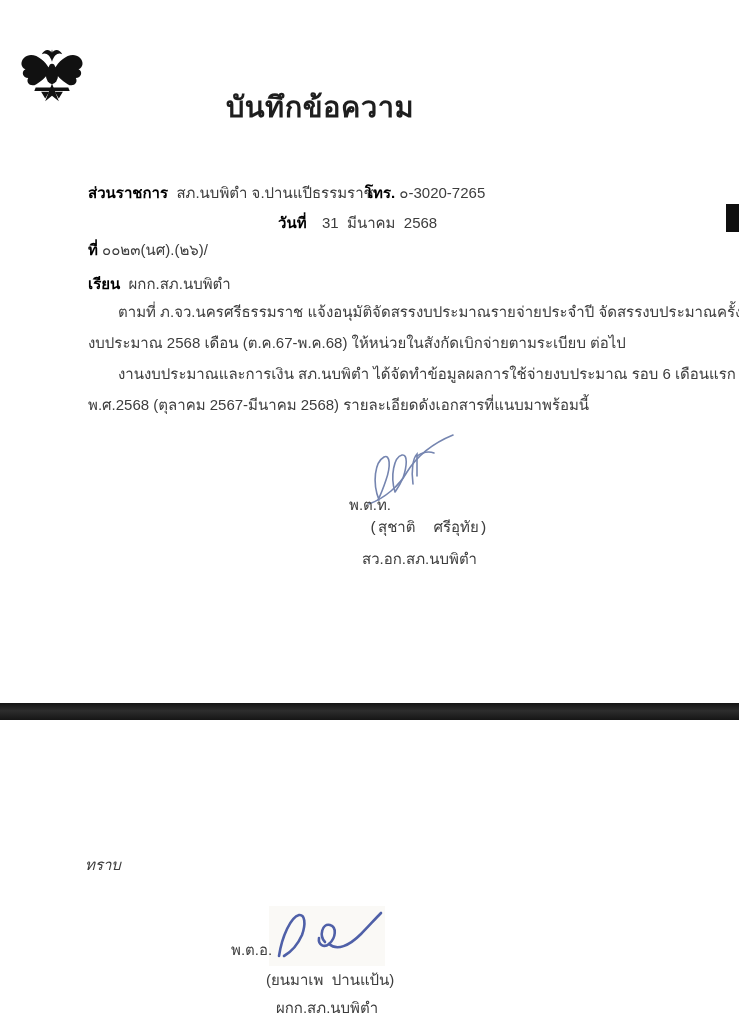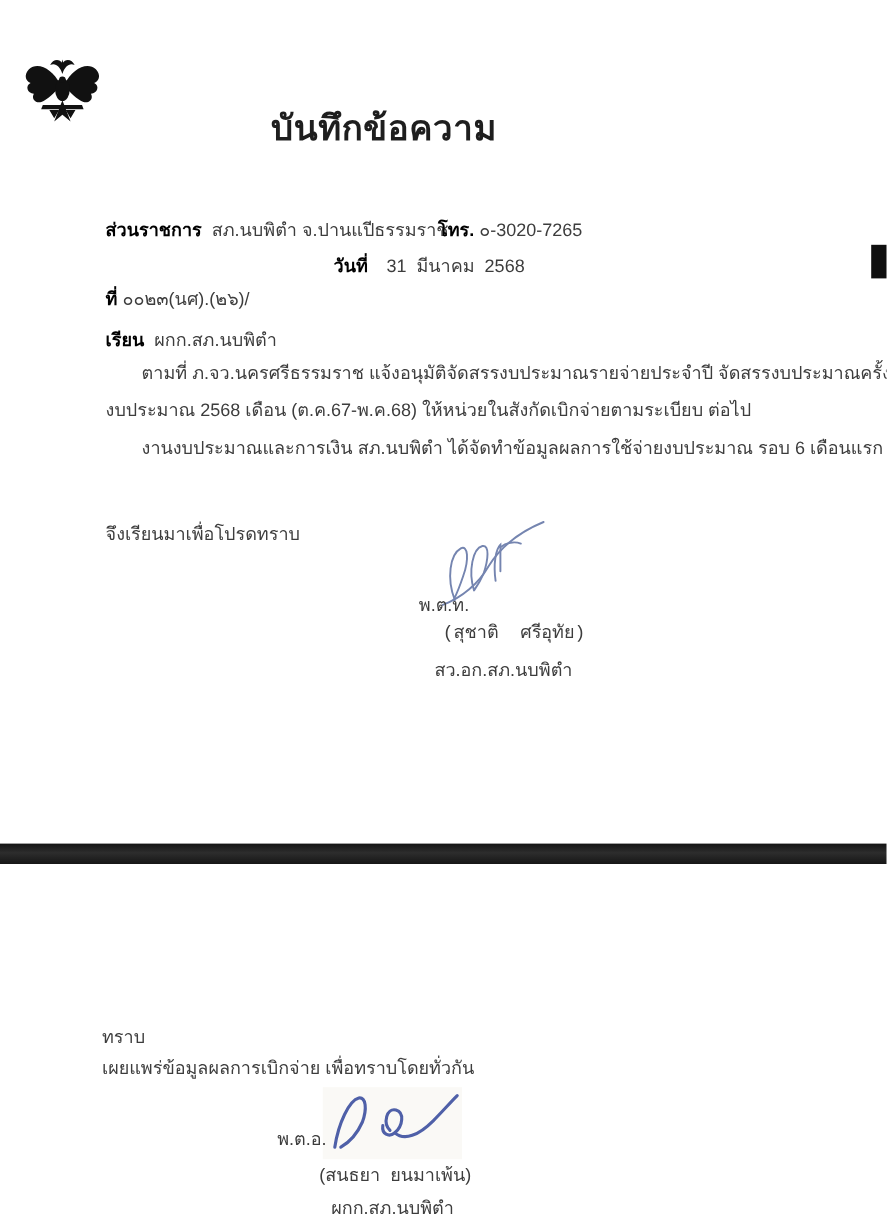--- a/index.html
+++ b/index.html
@@ -56,46 +56,45 @@
   <div class="abs t" style="left:88px; top:213px;margin-top:27px;"><span class="b">ที่</span><span> </span><span>๐๐๒๓(นศ).(๒๖)/</span></div>
   <div class="abs t b" style="left:278px; top:213px;">วันที่</div>
   <div class="abs t" style="left:322px; top:213px;">31  มีนาคม  2568</div>
 
 
   <div class="abs t" style="left:88px; top:274px;"><span class="b">เรียน</span><span>  </span><span>ผกก.สภ.นบพิตำ</span></div>
 
   <div class="abs t" style="left:118px; top:302px;">ตามที่ ภ.จว.นครศรีธรรมราช แจ้งอนุมัติจัดสรรงบประมาณรายจ่ายประจำปี จัดสรรงบประมาณครั้งที่ 1</div>
   <div class="abs t" style="left:88px;  top:333px;">งบประมาณ 2568 เดือน (ต.ค.67-พ.ค.68) ให้หน่วยในสังกัดเบิกจ่ายตามระเบียบ ต่อไป</div>
   <div class="abs t" style="left:118px; top:364px;">งานงบประมาณและการเงิน สภ.นบพิตำ ได้จัดทำข้อมูลผลการใช้จ่ายงบประมาณ รอบ 6 เดือนแรก ของปีงบประมาณ</div>
+  <div class="abs t" style="left:88px;  top:395px;">พ.ศ.2568 (ตุลาคม 2567-มีนาคม 2568) รายละเอียดดังเอกสารที่แนบมาพร้อมนี้</div>
 
-  <div class="abs t" style="left:88px; top:436px;">จึงเรียนมาเพื่อโปรดทราบ</div>
 
   <svg class="abs" style="left:363px; top:430px;" width="95" height="82" viewBox="0 0 95 82" aria-hidden="true">
     <g fill="none" stroke="#7585b0" stroke-width="1.6" stroke-linecap="round">
       <path d="M6,74 C22,68 36,56 44,42 C54,26 68,14 90,5"></path>
       <path d="M16,70 C9,52 12,32 21,27 C27,24 28,36 23,50 C20,59 17,66 15,70"></path>
       <path d="M32,62 C27,46 31,27 39,25 C45,24 44,36 40,48 C37,55 34,59 32,62"></path>
       <path d="M50,54 C48,40 50,28 54,24 L54,46"></path>
       <path d="M54,26 C59,22 66,21 71,23"></path>
     </g>
   </svg>
   <div class="abs t" style="left:328px; top:495px;margin-left:21px;">พ.ต.ท.</div>
   <div class="abs t" style="left:369px; top:519px;font-family:Liberation Mono, monospace;">(สุชาติ  ศรีอุทัย)</div>
   <div class="abs t" style="left:362px; top:549px;">สว.อก.สภ.นบพิตำ</div>
 
   <div class="divider-bar"></div>
 
-  <div class="abs t" style="left:85px; top:855px;">ทราบ</div>
-  <div class="abs t" style="left:85px; top:881px;">เผยแพร่ข้อมูลผลการเบิกจ่าย เพื่อทราบโดยทั่วกัน</div>
+  <div class="abs t" style="left:85px; top:855px;font-style:italic;">ทราบ</div>
 
   <div class="sig2-box"></div>
   <svg class="abs" style="left:269px; top:906px;" width="116" height="60" viewBox="0 0 116 60" aria-hidden="true">
     <g fill="none" stroke="#4f60a8" stroke-width="2.6" stroke-linecap="round">
       <path d="M10,50 C13,30 22,11 30,9 C36,8 37,18 33,29 C29,38 22,46 15,50"></path>
       <path d="M56,36 C50,30 53,17 61,19 C68,21 67,32 60,38 C55,42 49,39 50,32"></path>
       <path d="M60,38 C68,45 80,40 92,28 C99,21 106,13 112,7"></path>
     </g>
   </svg>
   <div class="abs t" style="left:231px; top:940px;">พ.ต.อ.</div>
-  <div class="abs t" style="left:266px; top:970px;">(สนธยา  ยนมาเพ้น)</div>
+  <div class="abs t" style="left:266px; top:970px;">(ยนมาเพ  ปานแป้น)</div>
   <div class="abs t" style="left:276px; top:998px;">ผกก.สภ.นบพิตำ</div>
 
 </div>
 
 </body></html>

